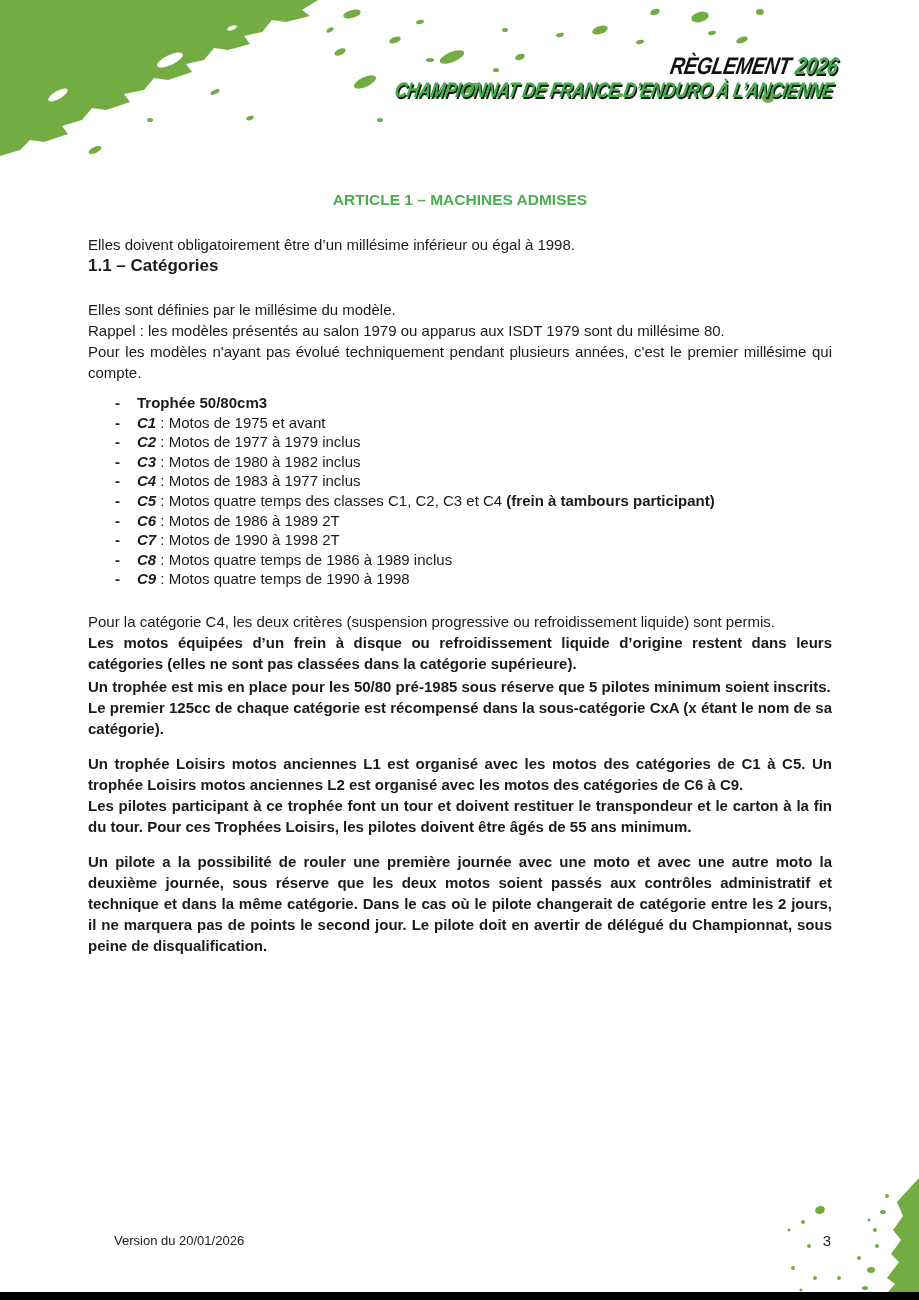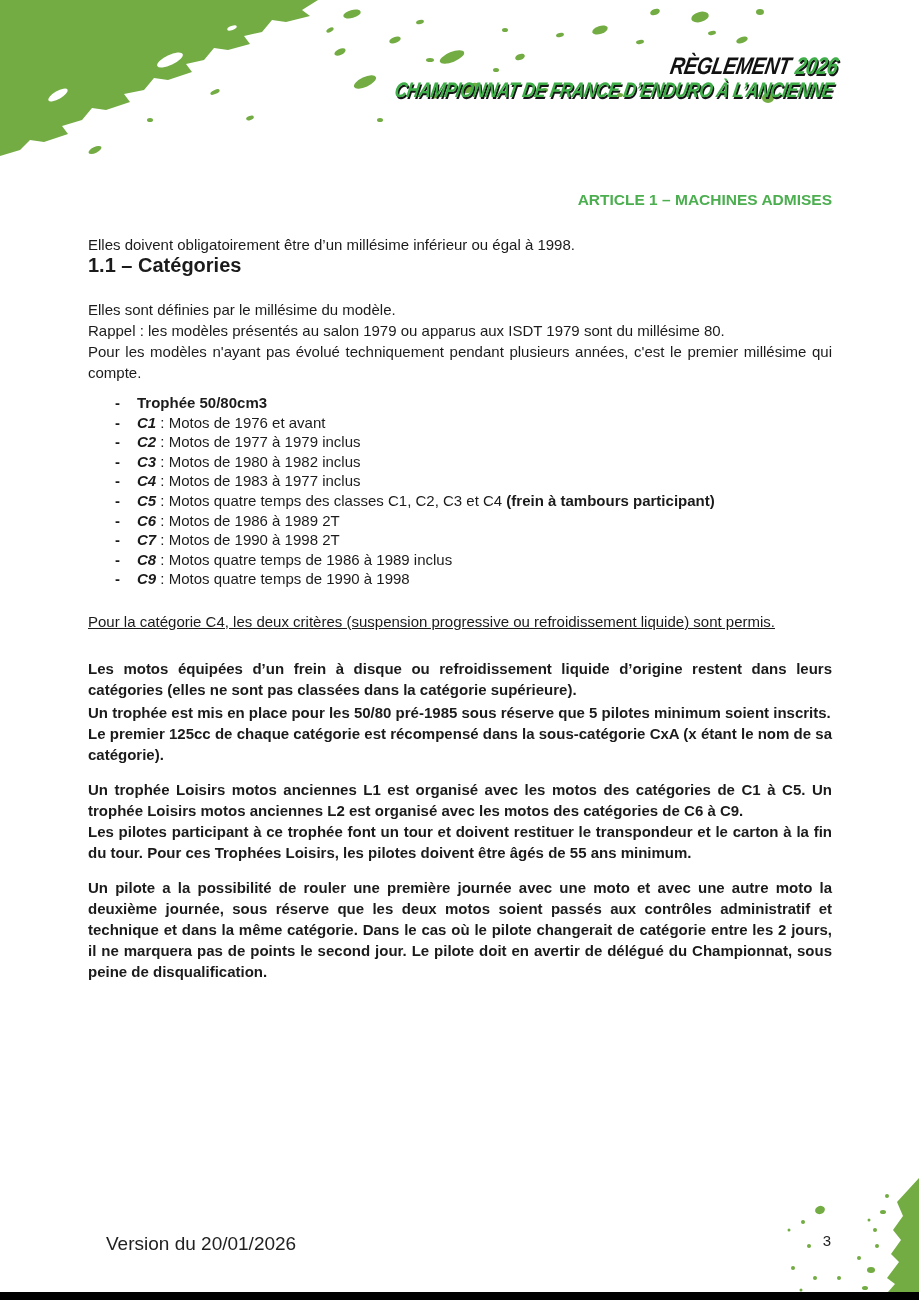--- a/index.html
+++ b/index.html
@@ -30,42 +30,42 @@
   .t-line1 .t-inner{font-size:24px;}
   .t-line2 .t-inner{font-size:21px;}
   .t-black{color:#121212;}
   .t-green{color:var(--title-green);text-shadow:2px 2px 0 #151515;}
   .t-line2 .t-green{text-shadow:2px 2px 0 #151515;}
 
   
   .content{position:absolute;left:88px;top:190px;width:744px;font-size:15px;line-height:21px;}
   .content p{white-space:pre-line;text-align:justify;}
 
-  h1.article{color:var(--heading-green);font-size:15.5px;line-height:20px;font-weight:bold;margin-bottom:24px;text-align:right;}
+  h1.article{color:var(--heading-green);font-size:15.5px;line-height:20px;font-weight:bold;margin-bottom:24px;text-align:center;}
   .warning{color:var(--warning-red);font-weight:bold;}
   .gap-lg{margin-bottom:32px;}
-  h2.section{font-size:20px;font-weight:bold;margin-bottom:23px;}
+  h2.section{font-size:17px;font-weight:bold;margin-bottom:23px;}
   .definition{margin-bottom:10px;}
 
   ul.cats{list-style:none;margin-bottom:22px;}
   ul.cats li{position:relative;padding-left:49px;line-height:19.6px;}
   ul.cats .bullet{position:absolute;left:27px;font-weight:bold;}
   ul.cats .lbl{font-weight:bold;font-style:italic;}
   ul.cats li.no-italic .lbl{font-style:normal;}
   ul.cats .sfx{font-weight:bold;}
 
-  .c4-note{margin-bottom:26px;text-decoration:underline;}
+  .c4-note{margin-bottom:0;}
   .bold{font-weight:bold;}
   .disc-note{margin-bottom:2px;}
   .classes-heading{text-decoration:underline;margin-bottom:16px;text-align:left;}
   .trophy-note{margin-bottom:14px;}
   .loisirs-note{margin-bottom:14px;}
 
   
-  .footer-version{position:absolute;left:106px;top:1233px;font-size:19px;color:#222;}
+  .footer-version{position:absolute;left:114px;top:1233px;font-size:13px;color:#222;}
   .footer-page{position:absolute;right:88px;top:1232px;font-size:15px;color:#222;}
   .bottom-bar{position:absolute;left:0;bottom:0;width:100%;height:8px;background:#000;}
 </style>
 </head>
 <body>
 
 <div class="page">
 
   <svg class="splash splash-tl" width="790" height="170" viewBox="0 0 790 170" aria-hidden="true">
     <polygon fill="currentColor" points="0,0 318,0 302,10 310,16 286,22 272,20 262,32 244,36 250,44 228,50 214,48 204,60 186,64 192,72 168,80 154,78 144,90 124,94 130,102 106,110 92,108 82,120 62,126 68,134 44,142 30,140 20,150 0,156"></polygon>
@@ -119,21 +119,21 @@
     <p>Elles doivent obligatoirement être d’un millésime inférieur ou égal à 1998.</p>
 
     <h2 class="section">1.1 – Catégories</h2>
 
     <p class="definition">Elles sont définies par le millésime du modèle.
 Rappel : les modèles présentés au salon 1979 ou apparus aux ISDT 1979 sont du millésime 80.
 Pour les modèles n'ayant pas évolué techniquement pendant plusieurs années, c'est le premier millésime qui compte.</p>
 
     <ul class="cats">
       <li class="no-italic"><span class="bullet">-</span><span class="lbl">Trophée 50/80cm3</span><span></span></li>
-      <li><span class="bullet">-</span><span class="lbl">C1</span><span> : Motos de 1976 et avant</span></li>
+      <li><span class="bullet">-</span><span class="lbl">C1</span><span> : Motos de 1975 et avant</span></li>
       <li><span class="bullet">-</span><span class="lbl">C2</span><span> : Motos de 1977 à 1979 inclus</span></li>
       <li><span class="bullet">-</span><span class="lbl">C3</span><span> : Motos de 1980 à 1982 inclus</span></li>
       <li><span class="bullet">-</span><span class="lbl">C4</span><span> : Motos de 1983 à 1977 inclus</span></li>
       <li><span class="bullet">-</span><span class="lbl">C5</span><span> : Motos quatre temps des classes C1, C2, C3 et C4 </span><span class="sfx">(frein à tambours participant)</span></li>
       <li><span class="bullet">-</span><span class="lbl">C6</span><span> : Motos de 1986 à 1989 2T</span></li>
       <li><span class="bullet">-</span><span class="lbl">C7</span><span> : Motos de 1990 à 1998 2T</span></li>
       <li><span class="bullet">-</span><span class="lbl">C8</span><span> : Motos quatre temps de 1986 à 1989 inclus</span></li>
       <li><span class="bullet">-</span><span class="lbl">C9</span><span> : Motos quatre temps de 1990 à 1998</span></li>
     </ul>
 

